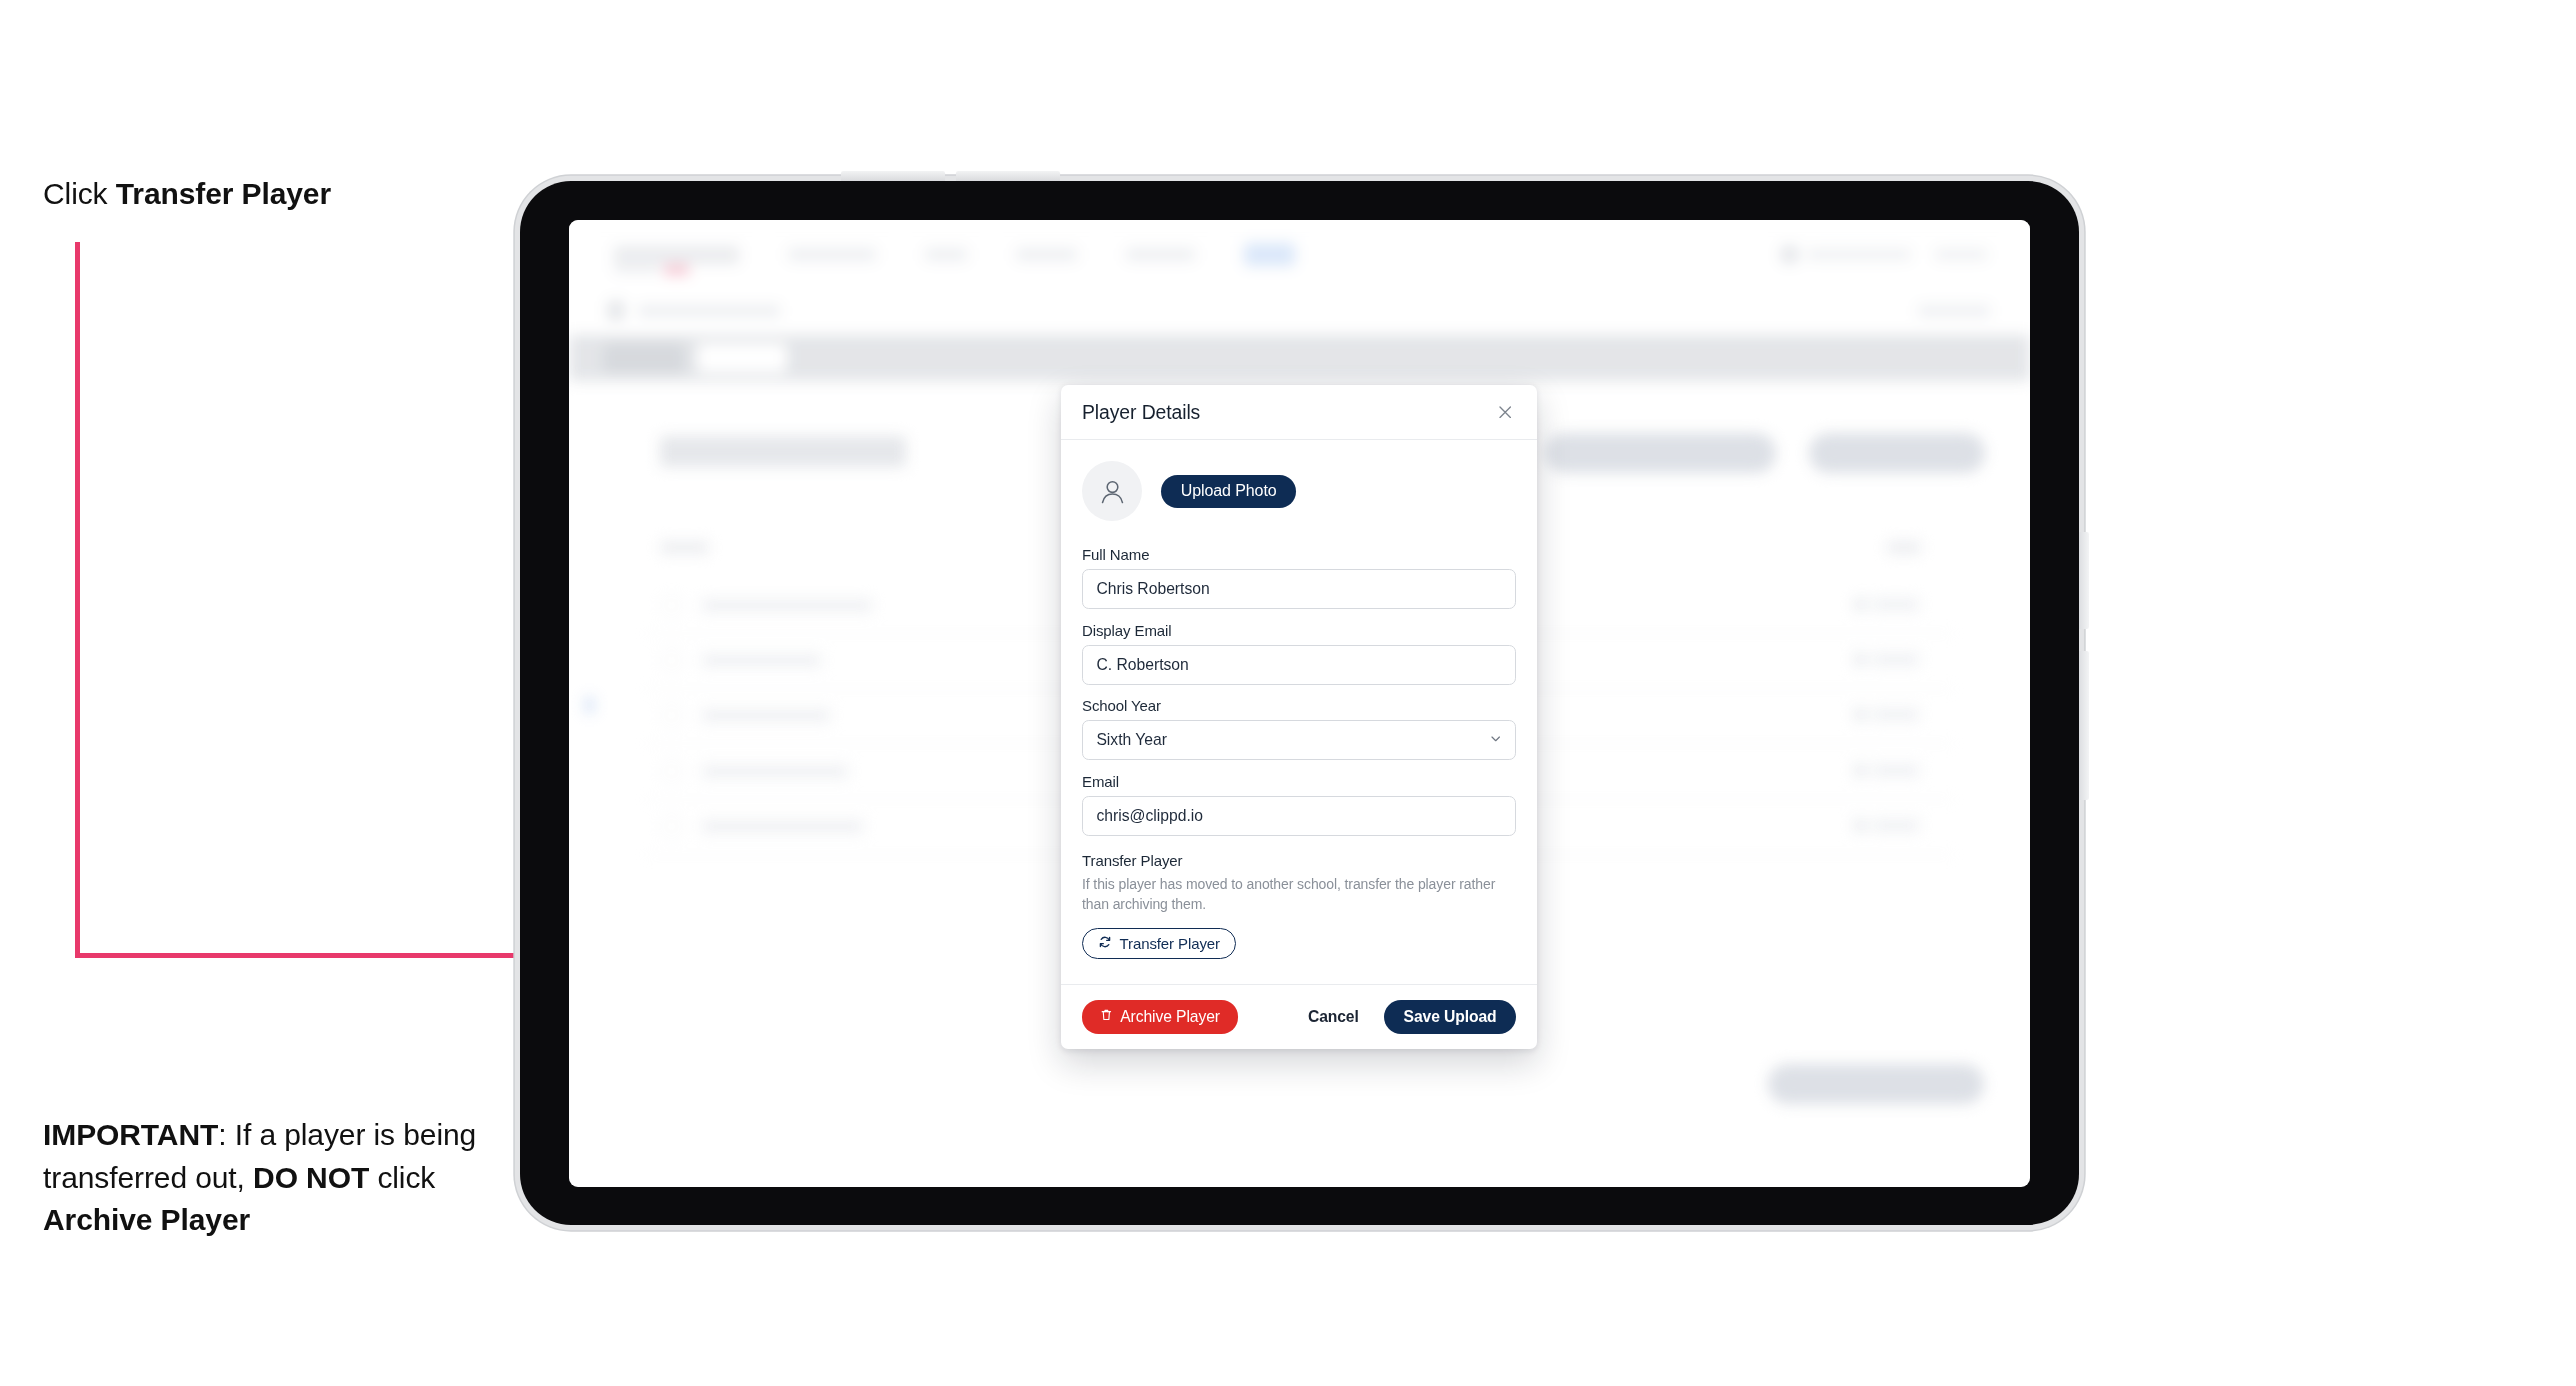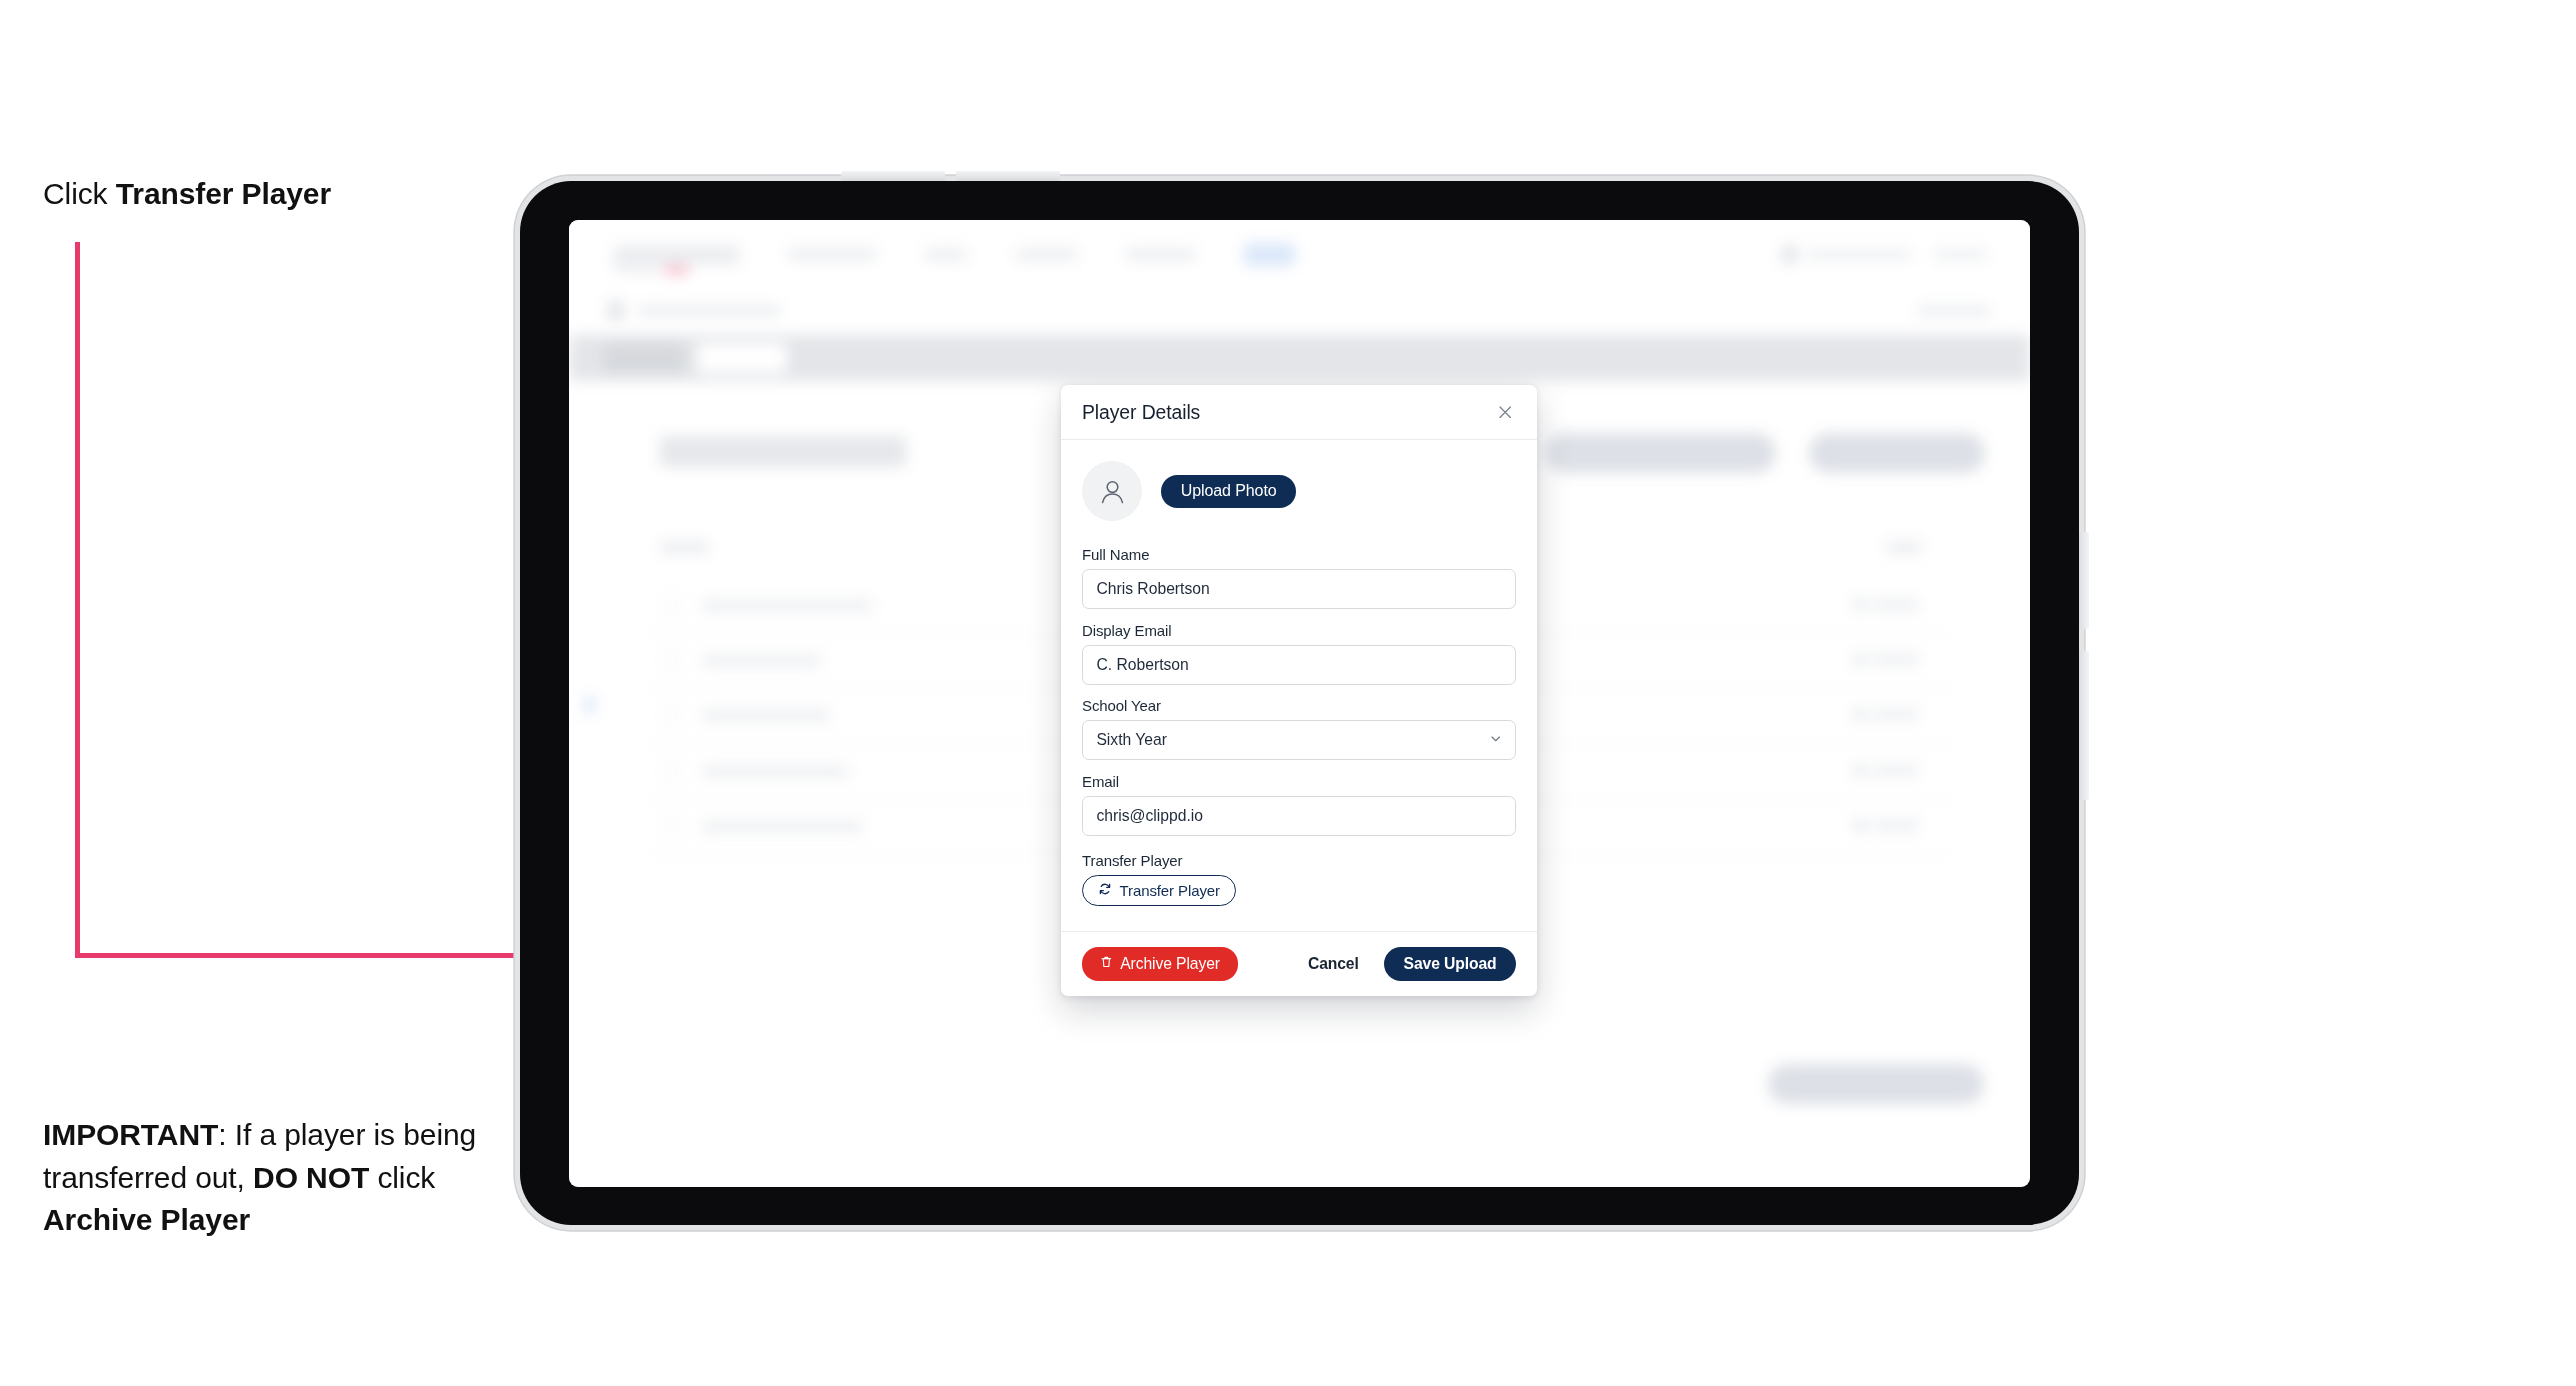--- a/index.html
+++ b/index.html
@@ -453,20 +453,21 @@
           </div>
         </div>
 
         <div class="field">
           <label class="field-label">Email</label>
           <input class="field-input" type="text" value="chris@clippd.io" style="">
         </div>
 
         <div class="transfer-block">
           <div class="transfer-title">Transfer Player</div>
+          <div class="transfer-desc">If this player has moved to another school, transfer the player rather than archiving them.</div>
           <button class="btn-transfer">
             <span>
               <svg width="14" height="14" viewBox="0 0 20 20" fill="none">
                 <path d="M16.2 7.4A6.6 6.6 0 0 0 4.6 6.2" stroke="#102c54" stroke-width="1.9" stroke-linecap="round" fill="none"></path>
                 <path d="M3.8 12.6A6.6 6.6 0 0 0 15.4 13.8" stroke="#102c54" stroke-width="1.9" stroke-linecap="round" fill="none"></path>
                 <path d="M16.6 3.4v4.2h-4.2" stroke="#102c54" stroke-width="1.9" stroke-linecap="round" stroke-linejoin="round" fill="none"></path>
                 <path d="M3.4 16.6v-4.2h4.2" stroke="#102c54" stroke-width="1.9" stroke-linecap="round" stroke-linejoin="round" fill="none"></path>
               </svg>
             </span>
             <span>Transfer Player</span>

